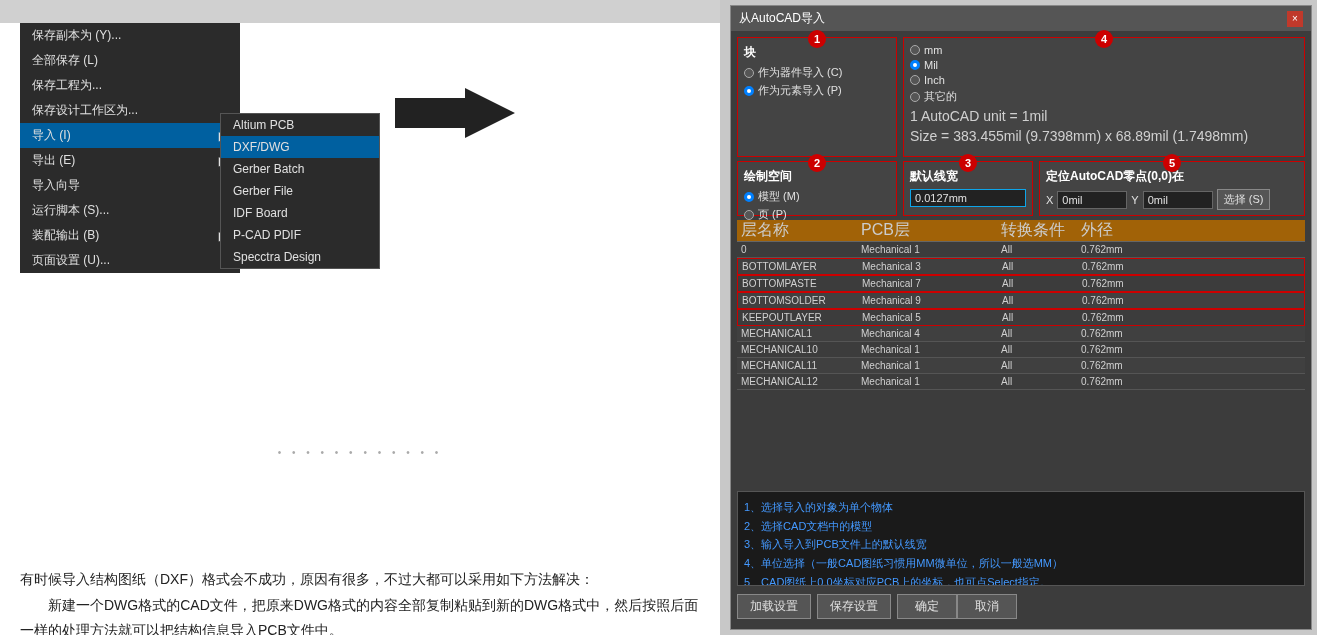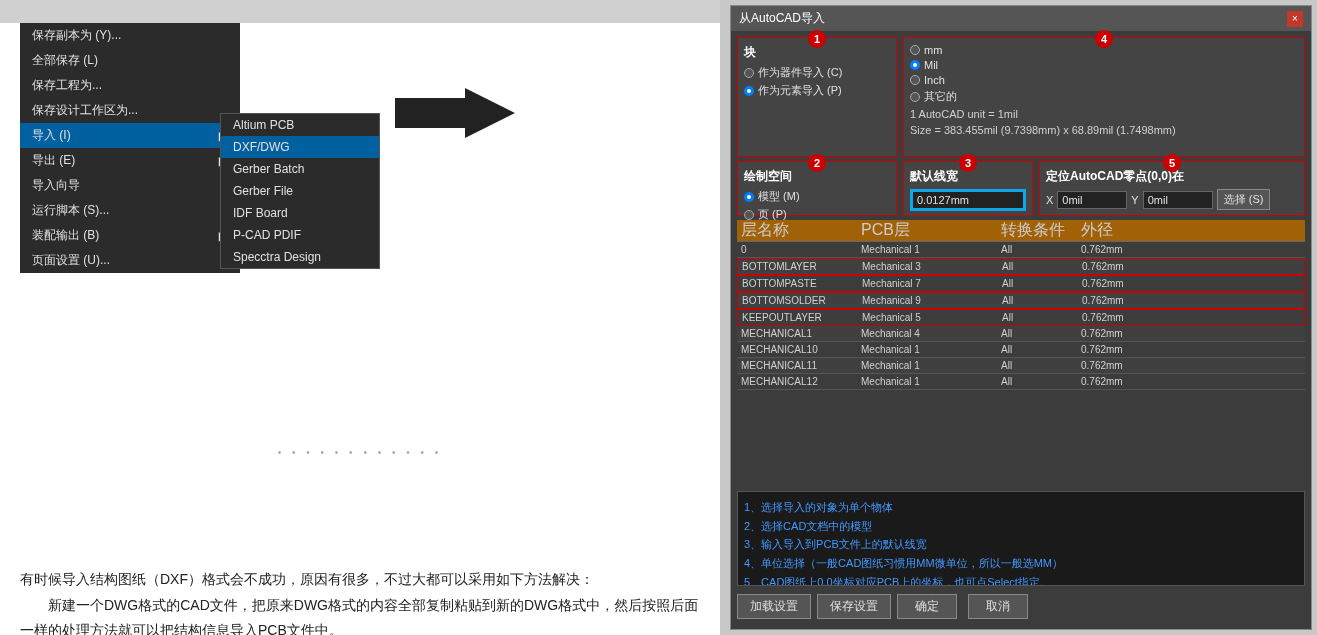--- a/index.html
+++ b/index.html
@@ -278,21 +278,21 @@
       width: 130px;
       flex-shrink: 0;
     }
 
     .locate-section {
       flex: 1;
     }
 
     .input-field {
       background: #222;
-      border: 3px solid #0ea5e9;
+      border: 1px solid #0ea5e9;
       color: #e0e0e0;
       padding: 2px 4px;
       font-size: 11px;
       width: 100%;
     }
 
     .inline-row {
       display: flex;
       align-items: center;
       gap: 4px;
@@ -392,36 +392,36 @@
       justify-content: flex-start;
     }
 
     .bottom-left-btns {
       display: flex;
       gap: 6px;
     }
 
     .bottom-right-btns {
       display: flex;
-      gap: 11px;
+      gap: 0;
     }
 
     .dialog-btn {
       background: #555;
       border: 1px solid #888;
       color: #e0e0e0;
       padding: 3px 12px;
       font-size: 12px;
       cursor: pointer;
       min-width: 60px;
     }
 
     .scale-info {
       color: #d0d0d0;
-      font-size: 11px;
+      font-size: 14px;
       margin-top: 4px;
     }
   </style>
 </head>
 <body>
 
 <div class="left-panel">
 
   <div class="menu-area">
     <div class="menu-item">

